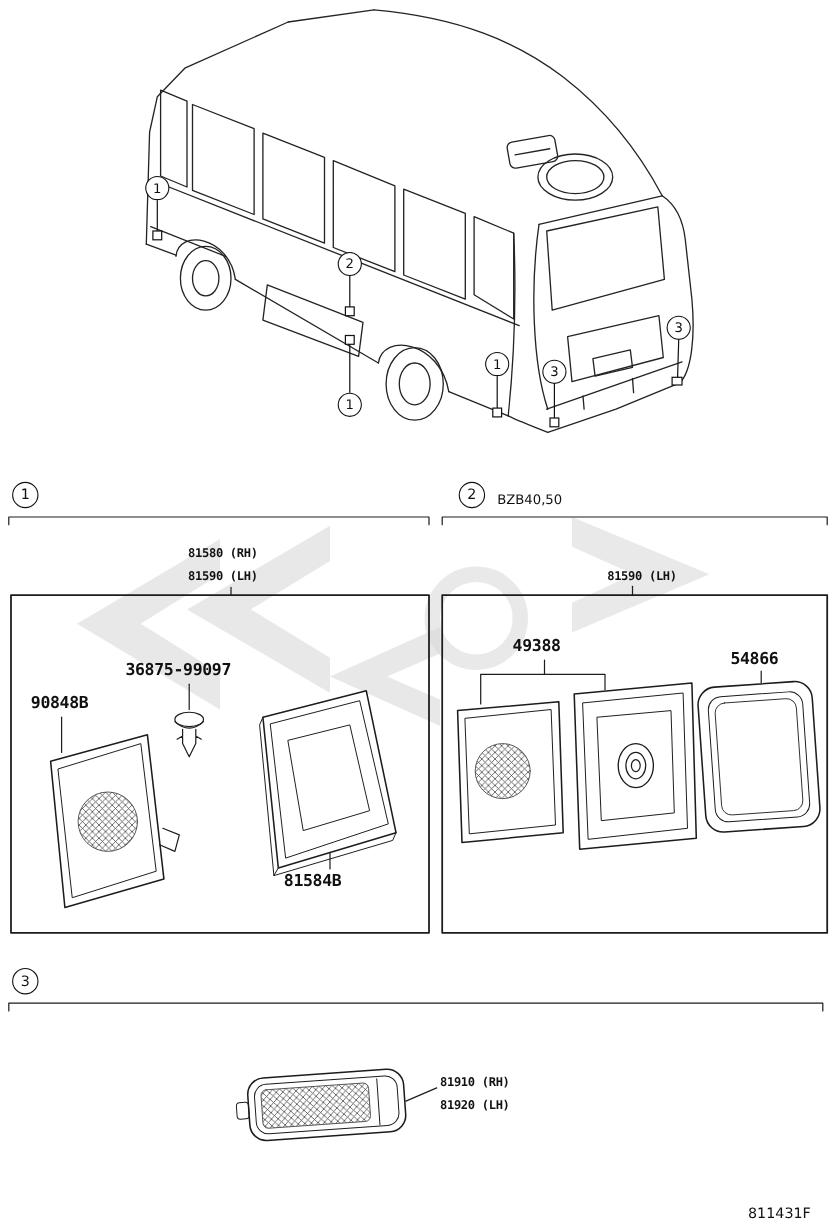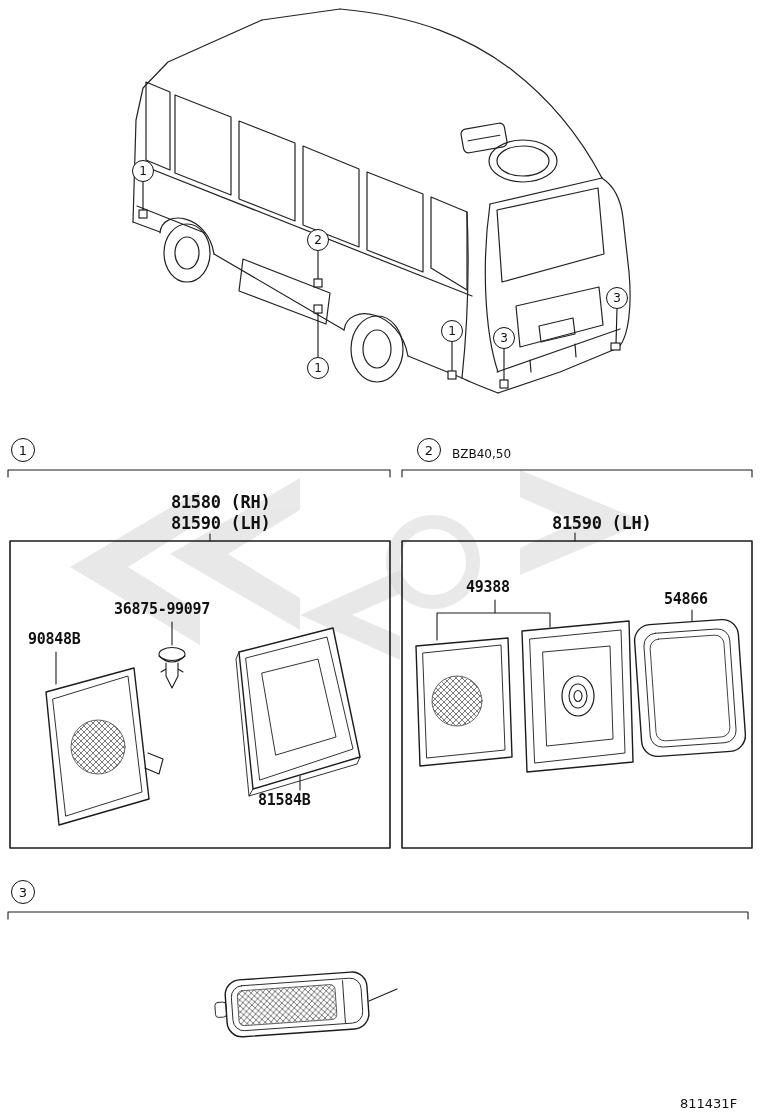--- a/index.html
+++ b/index.html
@@ -6,21 +6,21 @@
   .page {
     position:relative; width:760px; height:1112px; background:#ffffff;
     font-family:"DejaVu Sans", sans-serif; color:#111; overflow:hidden;
   }
   .page svg { position:absolute; left:0; top:0; }
   .abs { position:absolute; }
   .pnum {
     font-family:"DejaVu Sans Mono", monospace; font-weight:700;
     font-size:15px; white-space:nowrap; letter-spacing:-0.3px;
   }
-  .pnum-lg { font-size:17px; line-height:21px; }
+  .pnum-lg { font-size:11px; line-height:21px; }
   .callout {
     position:absolute; width:22px; height:22px; border:1.4px solid #111;
     border-radius:50%; background:#fff; display:flex; align-items:center;
     justify-content:center; font-size:12px; line-height:1; z-index:3;
     box-sizing:border-box;
   }
   .callout.lg { width:24px; height:24px; font-size:13px; }
   .note { font-size:12px; white-space:nowrap;text-align:center; }
   .footer-code { font-size:13px; font-family:"DejaVu Sans", sans-serif;margin-top:26px; }
   .txt { z-index:3; }
@@ -176,16 +176,20 @@
   <div class="abs txt pnum" style="left:114px;top:600px">36875-99097</div>
   <div class="abs txt pnum" style="left:258px;top:791px">81584B</div>
 
   <div class="callout lg" style="left:417px;top:438px">2</div>
   <div class="abs txt note" style="left:452px;top:447px">BZB40,50</div>
   <div class="abs txt pnum pnum-lg" style="left:552px;top:513px">81590 (LH)</div>
   <div class="abs txt pnum" style="left:466px;top:578px">49388</div>
   <div class="abs txt pnum" style="left:664px;top:590px">54866</div>
 
   <div class="callout lg" style="left:11px;top:880px">3</div>
+  <div class="abs txt" style="left:400px;top:973px">
+    <div class="pnum pnum-lg">81910 (RH)</div>
+    <div class="pnum pnum-lg">81920 (LH)</div>
+  </div>
 
   <div class="abs txt footer-code" style="left:680px;top:1070px">811431F</div>
 
 </div>
 
 </body></html>

